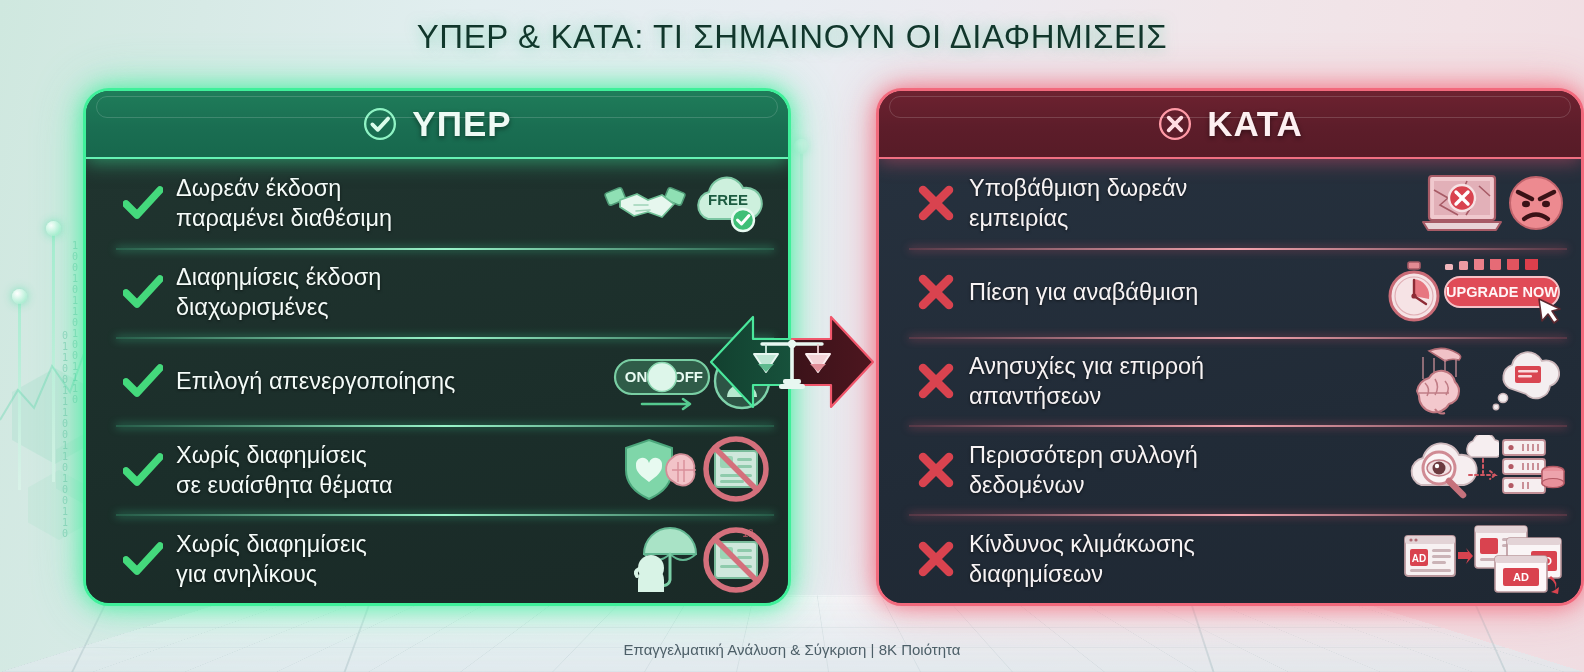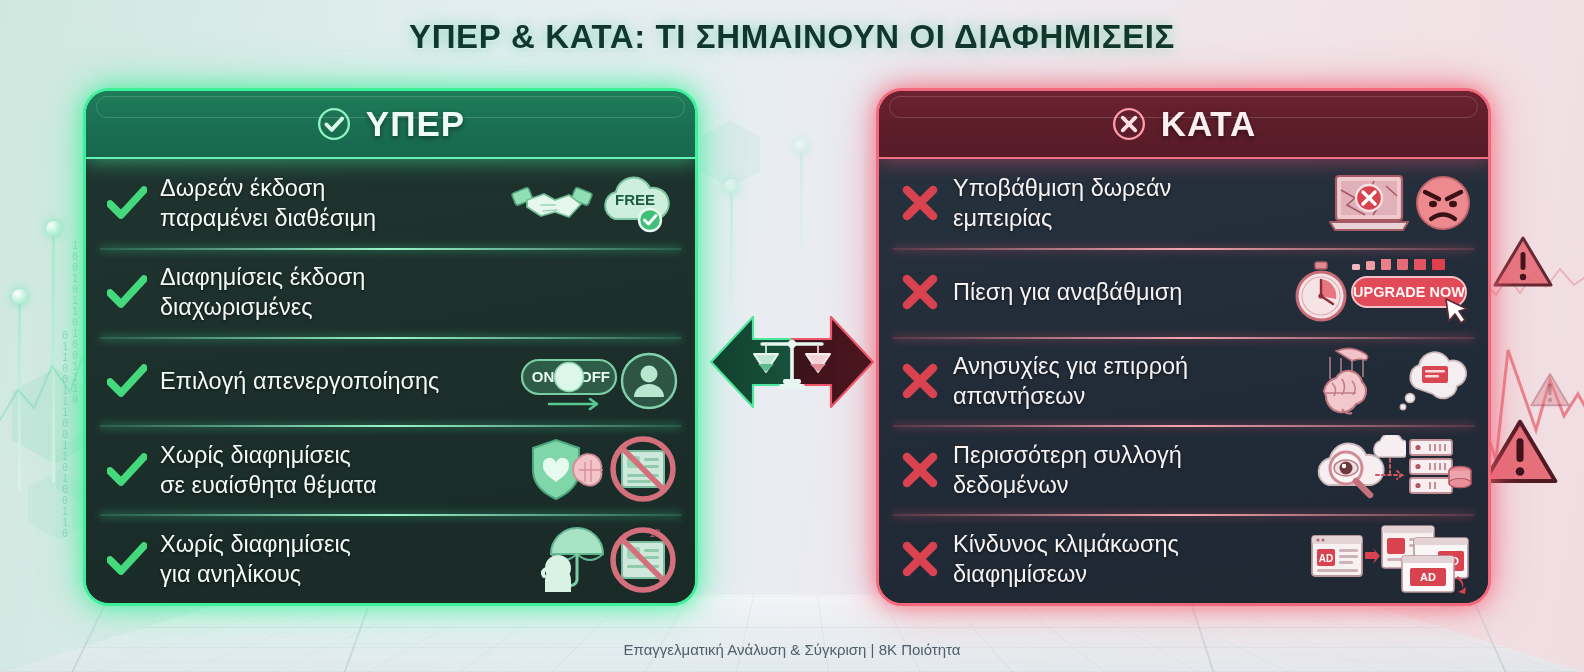--- a/index.html
+++ b/index.html
@@ -63,30 +63,30 @@
   .warn-tri {
     position: absolute;
     display: flex; align-items: flex-end; justify-content: center;
   }
   .warn-tri svg { display: block; }
 
   
   .title {
     position: absolute; top: 18px; left: 0; right: 0;
     text-align: center;
-    font-size: 33px; font-weight: bold;
+    font-size: 33px; font-weight: normal;
     letter-spacing: .6px;
     color: #11372c;
     text-shadow: 0 0 14px rgba(70,200,150,.55), 0 1px 0 rgba(255,255,255,.5);
   }
 
   
   .panel {
     position: absolute;
-    width: 615px; height: 518px;
+    width: 708px; height: 518px;
     border-radius: 26px;
     overflow: hidden;
   }
   .panel-inner {
     position: absolute; inset: 0;
     border-radius: 26px;
     display: flex; flex-direction: column;
   }
   .panel.pros {
     left: 83px; top: 88px;
@@ -134,21 +134,21 @@
     color: #eefaf4;
     text-shadow: 0 2px 5px rgba(0,0,0,.45);
   }
   .cons .phead-title { color: #fdeff1; }
 
   .badge-icon { width: 36px; height: 36px; display: block; }
 
   .plist {
     flex: 1 1 auto;
     display: flex; flex-direction: column;
-    padding: 0 0 0 0;
+    padding: 0 0 0 16px;
   }
   .pros .plist { background: linear-gradient(170deg, #20342f 0%, #1b2e2a 60%, #1a2a27 100%); }
   .cons .plist { background: linear-gradient(170deg, #26313e 0%, #212b37 60%, #1f2833 100%); }
 
   .row {
     flex: 1 1 0;
     display: flex; align-items: center;
     padding: 0 16px 0 18px;
     position: relative;
     gap: 10px;

